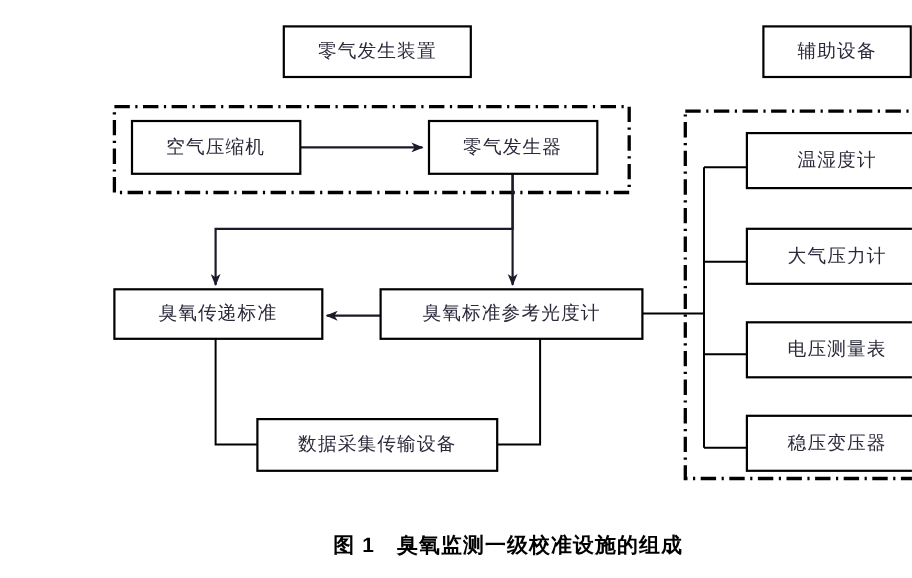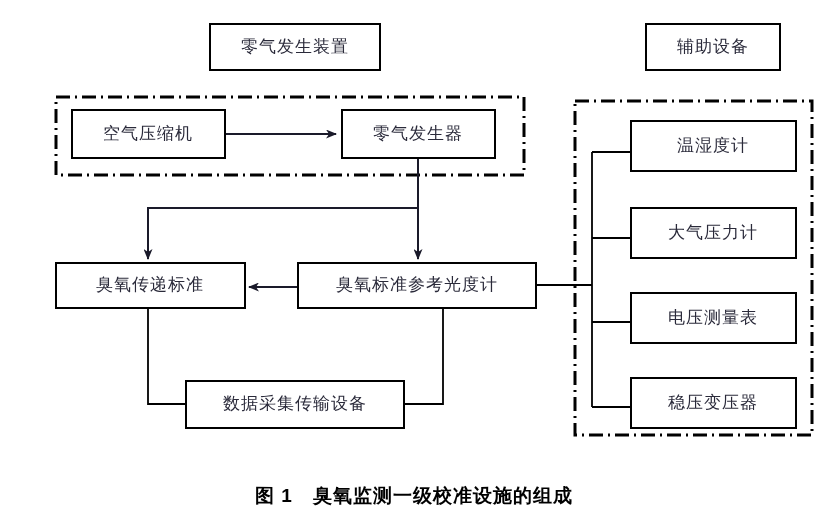--- a/index.html
+++ b/index.html
@@ -14,20 +14,21 @@
     color: #000000;
     overflow: hidden;
     position: relative;
   }
   #diagram-root {
     position: absolute;
     left: 0;
     top: 0;
     width: 756px;
     height: 525px;
+    padding-left: 48px;
   }
   svg {
     display: block;
   }
   .box-rect {
     fill: #ffffff;
     stroke: #000000;
     stroke-width: 2;
   }
   .group-rect {

